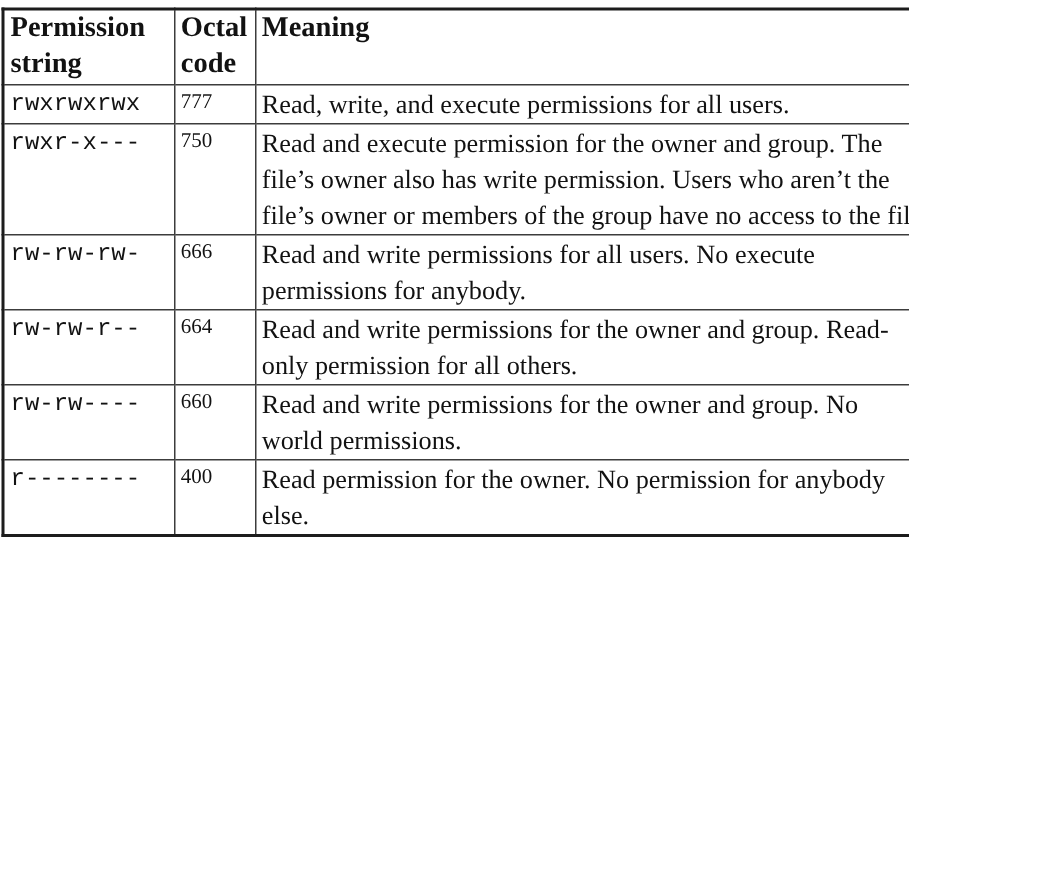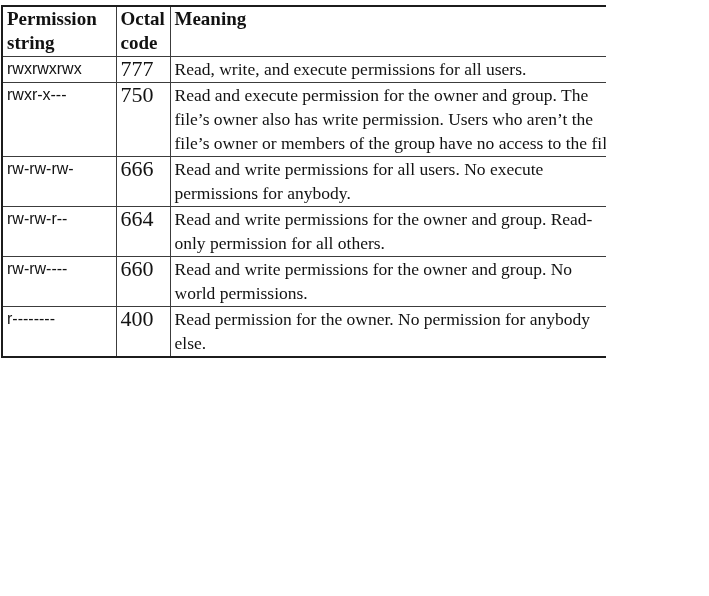--- a/index.html
+++ b/index.html
@@ -37,28 +37,28 @@
     overflow: hidden;
     color: #121212;
   }
   th.hdr {
     font-family: "Liberation Serif", "DejaVu Serif", serif;
     font-weight: bold;
     font-size: 19px;
     padding-left: 4px;
   }
   td.perm {
-    font-family: Liberation Sans, sans-serif;
+    font-family: Liberation Mono, monospace;
     font-size: 16px;
     color: #2a2a2a;
     white-space: nowrap;
   }
   td.octal {
     font-family: "Liberation Serif", "DejaVu Serif", serif;
-    font-size: 22px;
+    font-size: 14px;
   }
   td.meaning {
     font-family: "Liberation Serif", "DejaVu Serif", serif;
     font-size: 17.5px;
   }
 </style>
 </head>
 <body>
 
 <div class="page">

